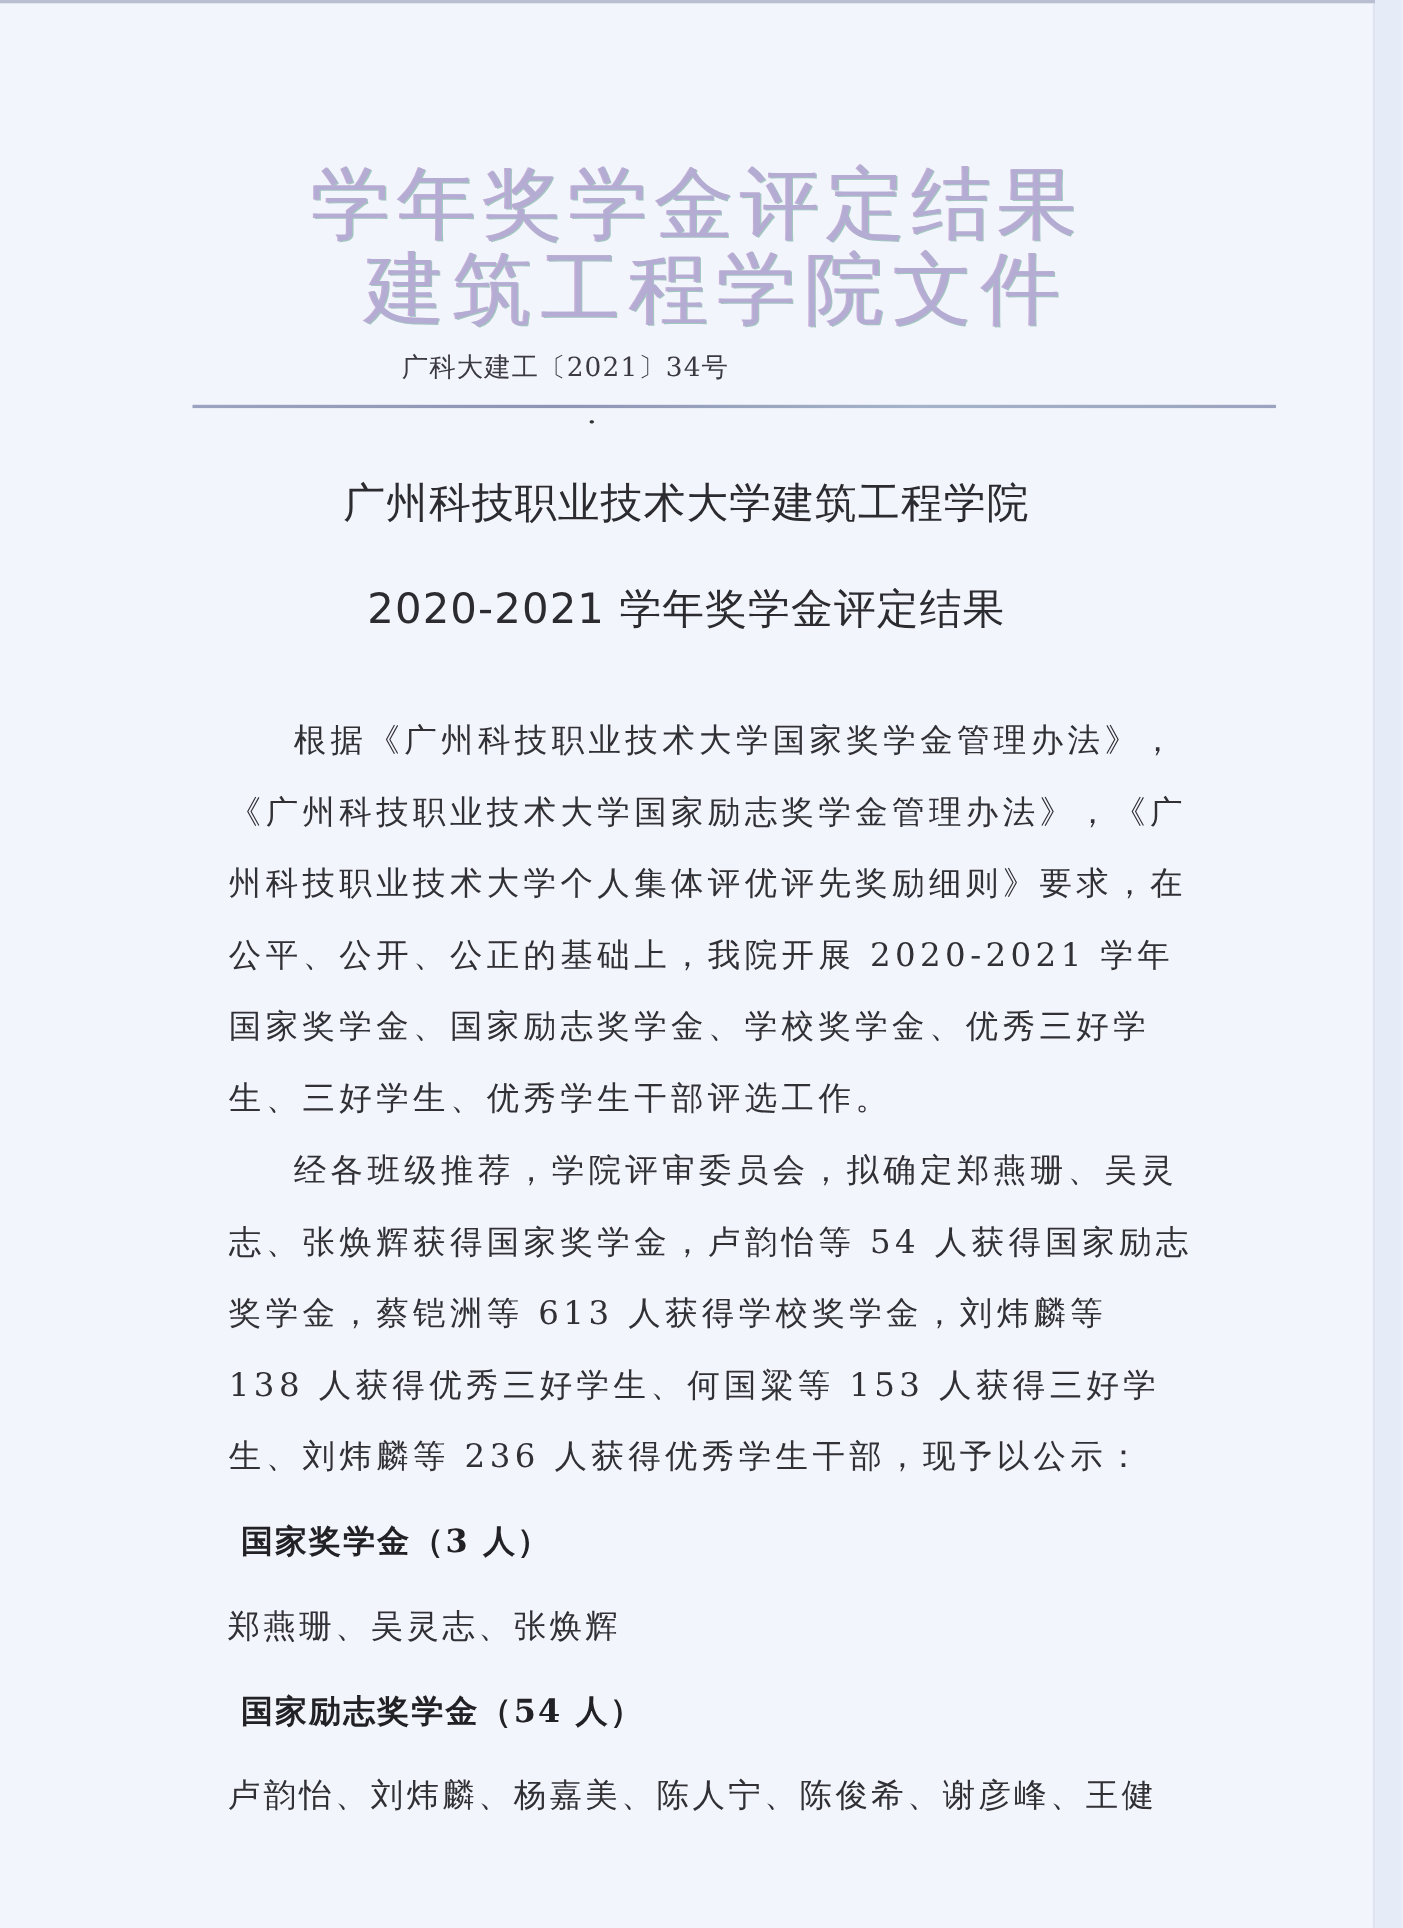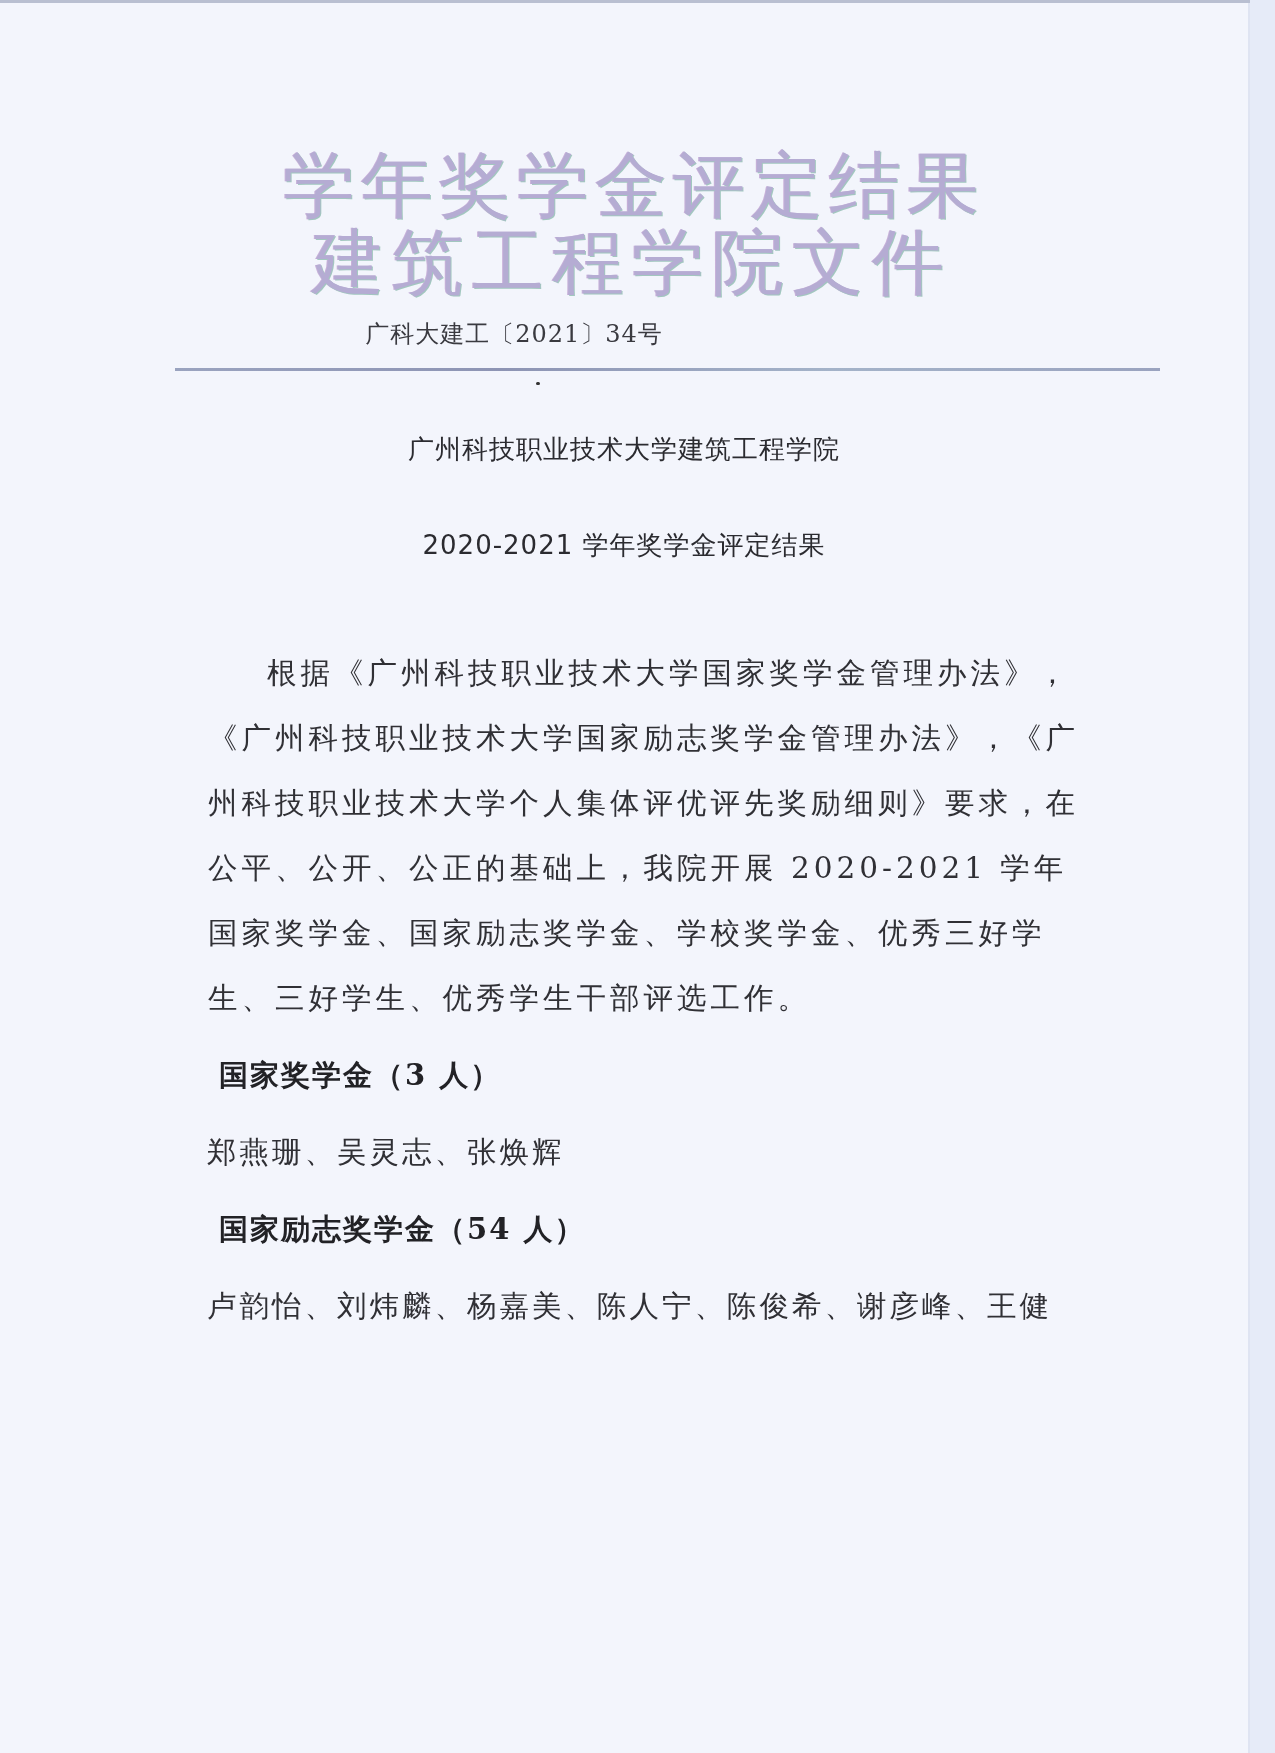--- a/index.html
+++ b/index.html
@@ -54,21 +54,21 @@
     .masthead.line1 {
       top: 145px;
       font-size: 72px;
       line-height: 80px;
       padding-left: 10px;
     }
     .masthead.line2 {
       top: 222px;
       font-size: 72px;
       line-height: 80px;
-      padding-left: 8px;
+      padding-left: 28px;
       letter-spacing: 8px;
     }
     .doc-number {
       position: absolute;
       top: 318px;
       left: 0;
       width: 1028px;
       text-align: center;
       font-size: 24px;
       color: #3a3a40;
@@ -81,21 +81,21 @@
       width: 985px;
       height: 3px;
       background: linear-gradient(to right, #9aa3bf, #8d94b4, #a4b3c9, #9aa3bf);
     }
     .title {
       position: absolute;
       left: 0;
       width: 1248px;
       text-align: center;
       font-family: "DejaVu Sans", "Liberation Sans", sans-serif;
-      font-size: 26px;
+      font-size: 38px;
       color: #2b2b30;
       letter-spacing: 1px;
     }
     .title.t1 { top: 432px; }
     .title.t2 { top: 528px; }
     .body-text {
       position: absolute;
       left: 207px;
       top: 640px;
       width: 880px;
@@ -139,17 +139,18 @@
 
 <div class="doc-number">广科大建工〔2021〕34号</div>
 <div class="rule"></div>
 <div class="speck" style="left:536px; top:382px;"></div>
 
 <div class="title t1">广州科技职业技术大学建筑工程学院</div>
 <div class="title t2">2020-2021 学年奖学金评定结果</div>
 
 <div class="body-text">
   <p class="para">根据《广州科技职业技术大学国家奖学金管理办法》，《广州科技职业技术大学国家励志奖学金管理办法》，《广州科技职业技术大学个人集体评优评先奖励细则》要求，在公平、公开、公正的基础上，我院开展 2020-2021 学年国家奖学金、国家励志奖学金、学校奖学金、优秀三好学生、三好学生、优秀学生干部评选工作。</p>
+  <p class="para">经各班级推荐，学院评审委员会，拟确定郑燕珊、吴灵志、张焕辉获得国家奖学金，卢韵怡等 54 人获得国家励志奖学金，蔡铠洲等 613 人获得学校奖学金，刘炜麟等 138 人获得优秀三好学生、何国粱等 153 人获得三好学生、刘炜麟等 236 人获得优秀学生干部，现予以公示：</p>
   <p class="section-heading">国家奖学金（3 人）</p>
   <p class="names">郑燕珊、吴灵志、张焕辉</p>
   <p class="section-heading">国家励志奖学金（54 人）</p>
   <p class="names">卢韵怡、刘炜麟、杨嘉美、陈人宁、陈俊希、谢彦峰、王健</p>
 </div>
 
 </body></html>

